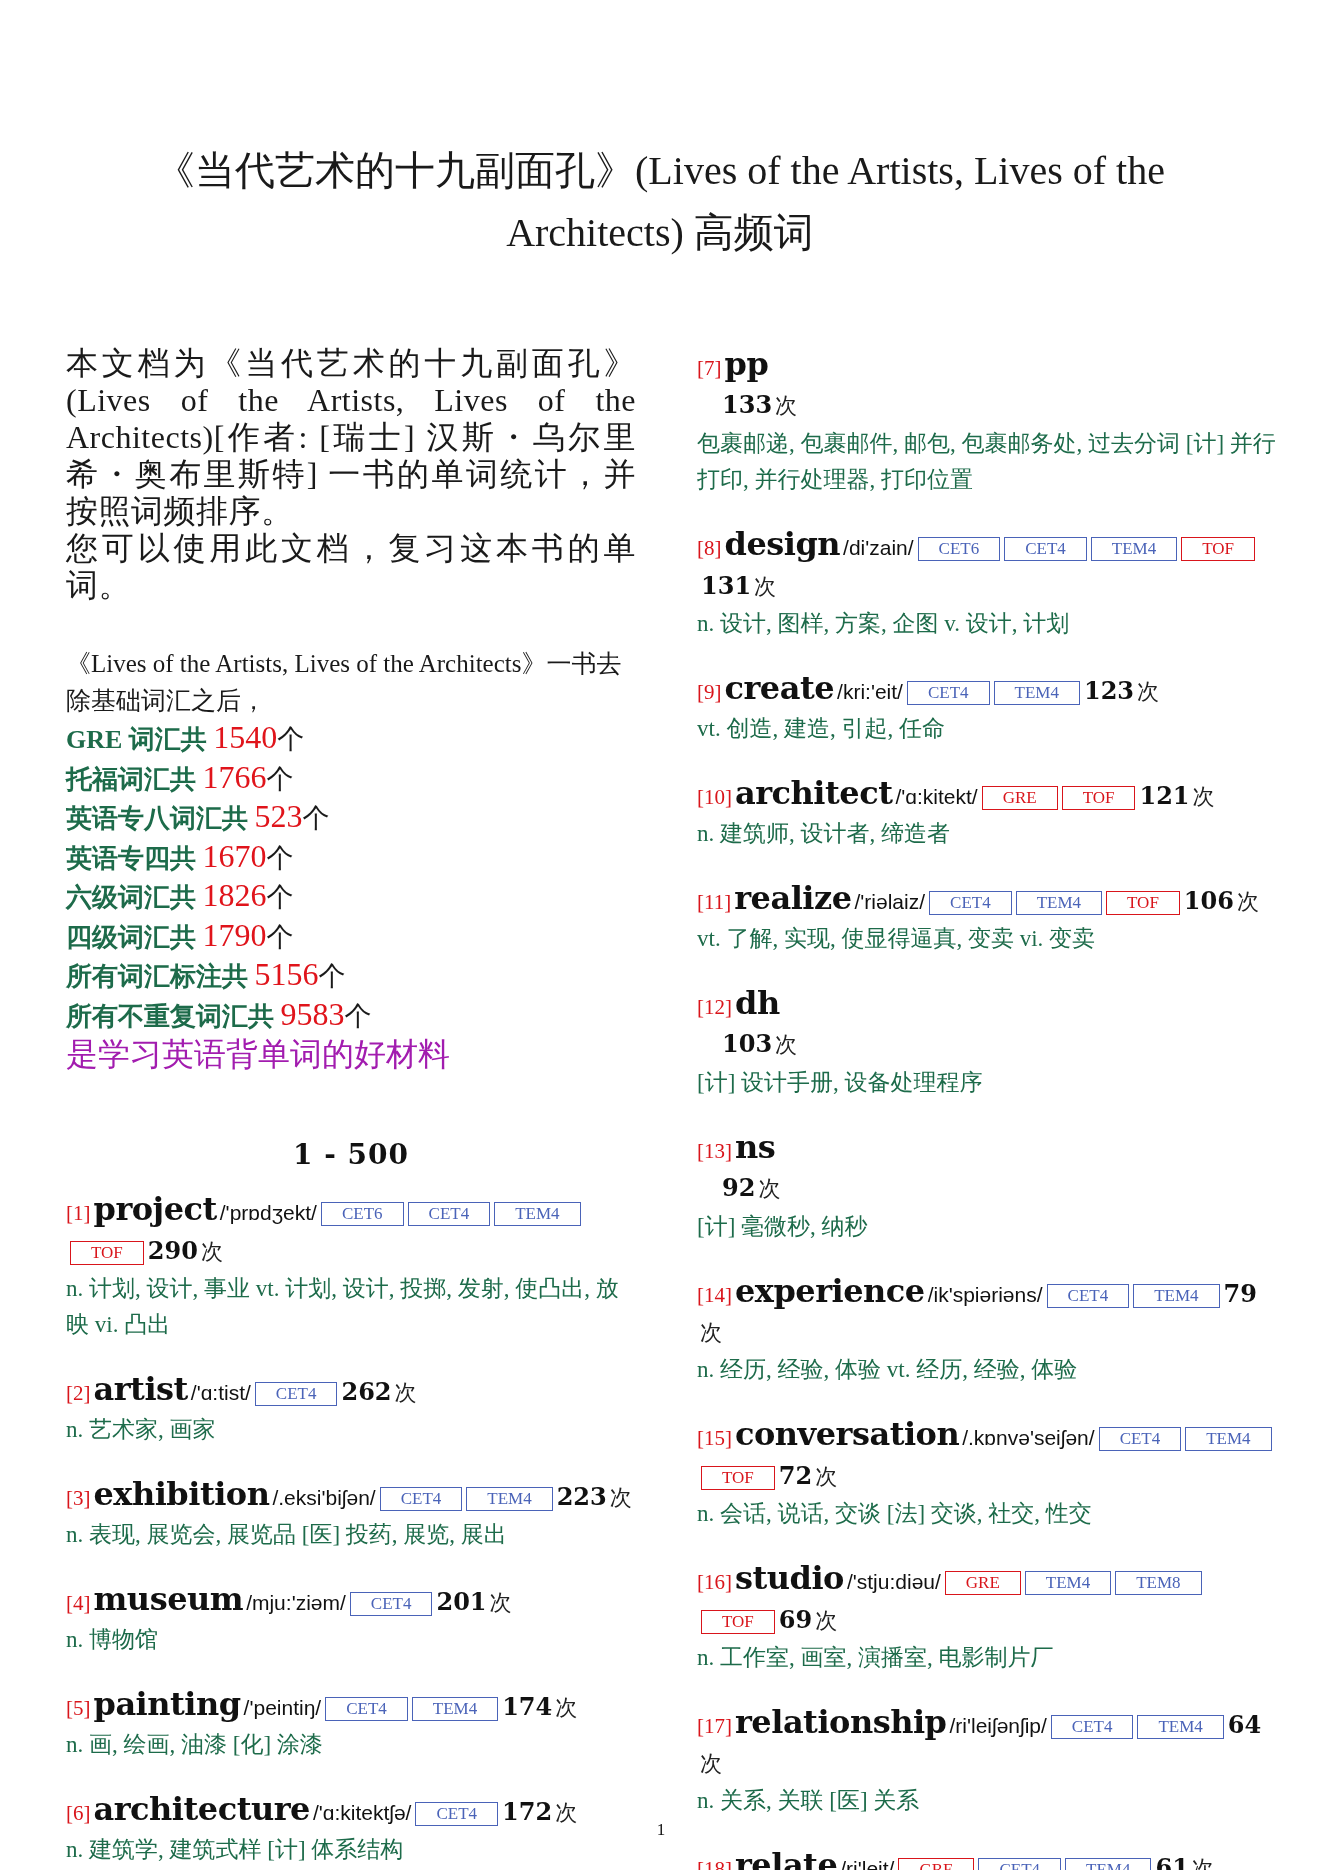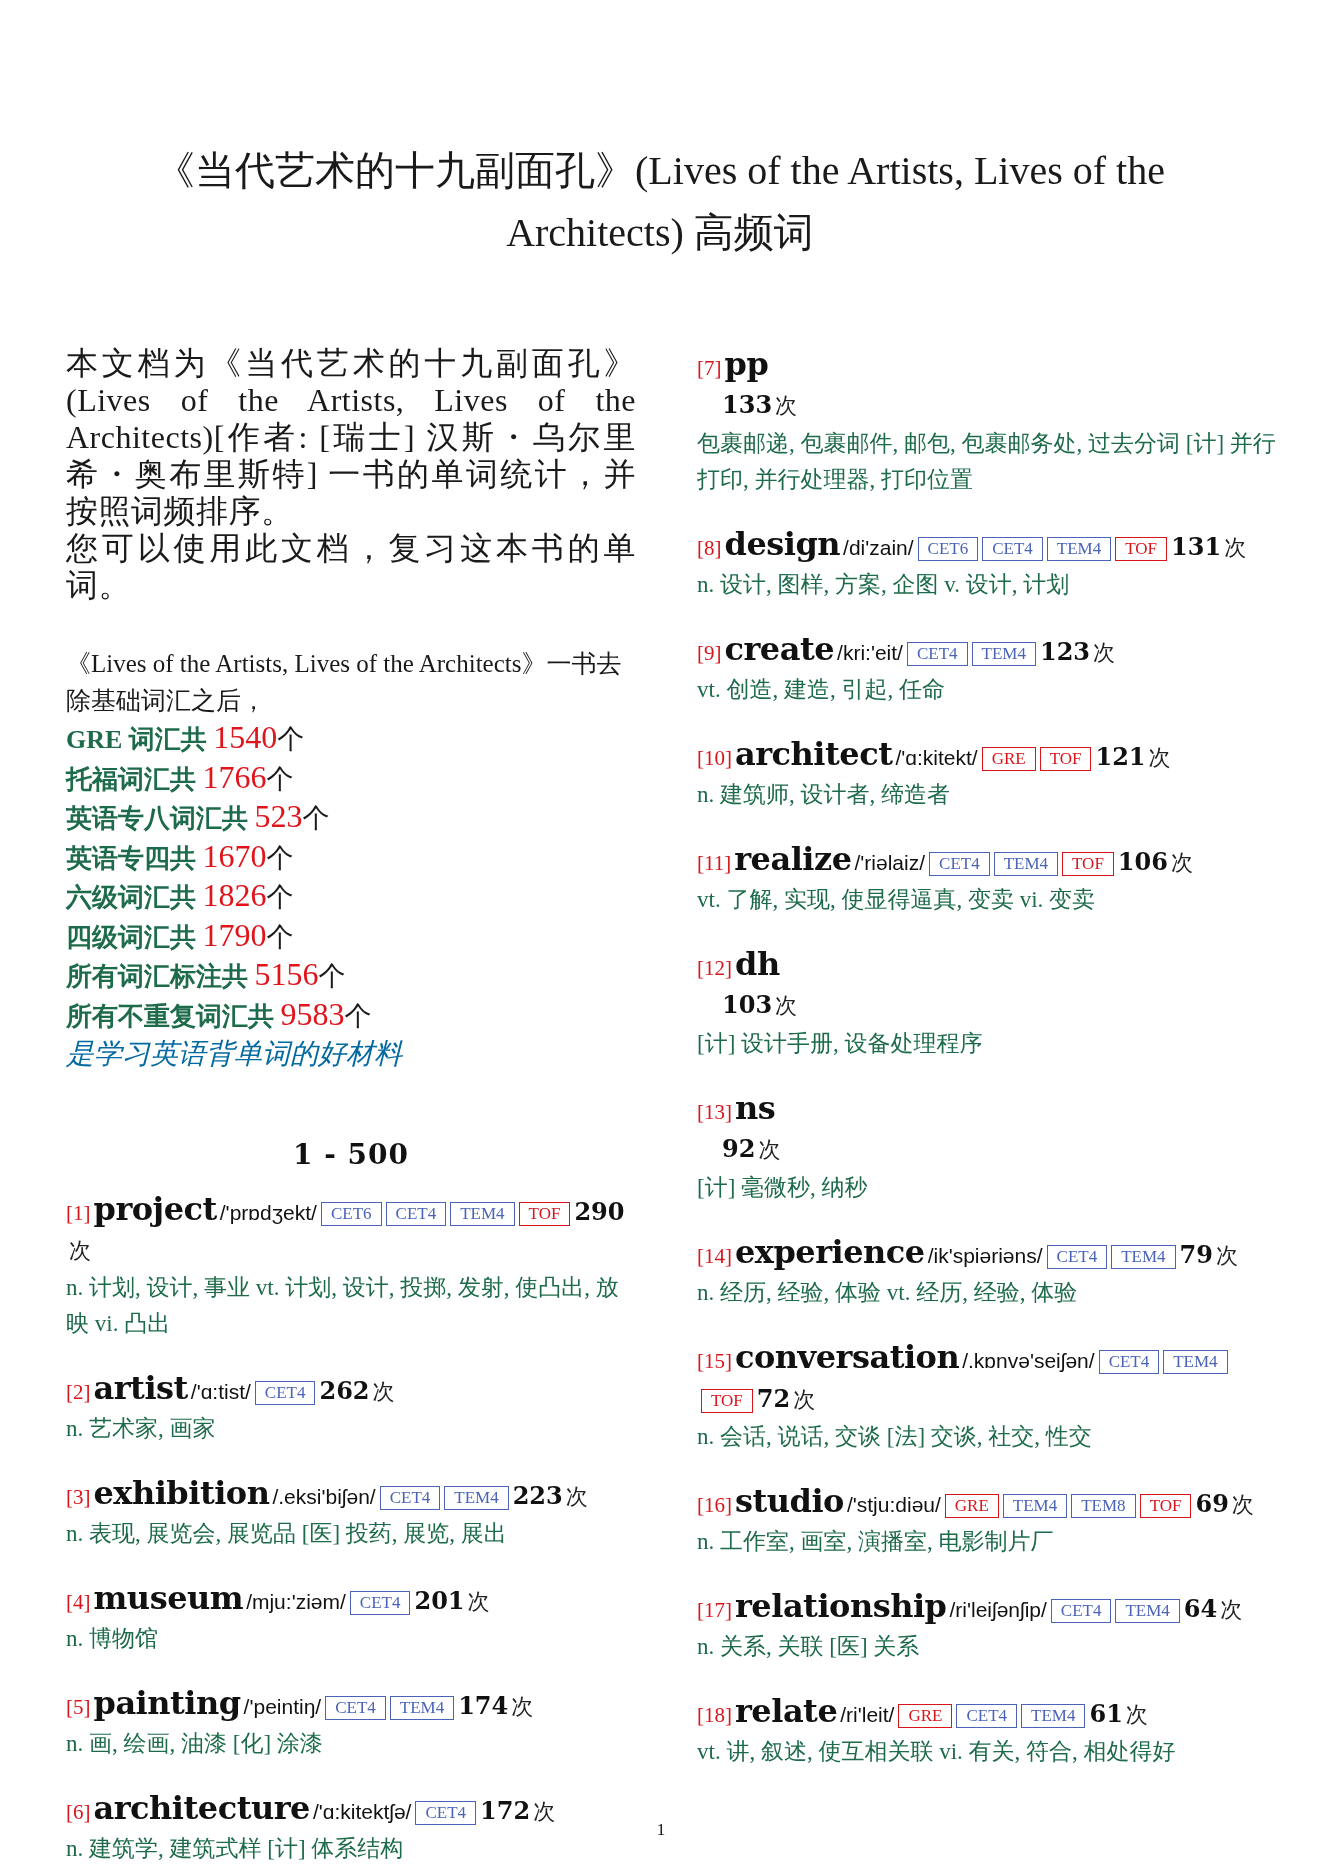--- a/index.html
+++ b/index.html
@@ -18,34 +18,34 @@
     font-family: "Liberation Serif", "DejaVu Serif", serif;
     font-size: 32px; line-height: 37px; color: #1a1a1a;
     text-align: justify; letter-spacing: 0.5px;
   }
   .stats { margin-top: 42px; font-family: "Liberation Serif", serif; font-size: 25px; line-height: 36.5px; }
   .stats .lead { color: #1a1a1a; }
   .stat-row { white-space: nowrap; }
   .stat-label { color: #1d6b4a; font-weight: bold; font-size: 26px; }
   .stat-num { color: #e0141b; font-size: 32px; }
   .stat-unit { color: #1a1a1a; font-size: 27px; }
-  .stats .closing { font-size: 28px; color: #0369a1; line-height: 38px; font-style: italic; }
+  .stats .closing { font-size: 32px; color: #a21caf; line-height: 38px; }
   .range-heading {
     text-align: center; font-weight: bold; font-size: 28px; margin-top: 65px;
     font-family: "DejaVu Serif", serif; color: #111; letter-spacing: 1px;
   }
   .entry { margin-bottom: 27px; }
   .left .entries { margin-top: 19px; }
   .head { font-size: 22px; line-height: 38px; }
   .idx { color: #d9151b; font-family: "Liberation Serif", serif; font-size: 21px; margin-right: 3px; }
   .word { font-weight: bold; font-size: 32px; font-family: "DejaVu Serif", serif; color: #111; letter-spacing: -0.5px; }
   .ipa { font-family: "Liberation Sans", "DejaVu Sans", sans-serif; font-size: 21px; color: #111; margin-left: 3px; }
   .tag {
     display: inline-block; font-family: "Liberation Serif", serif; font-size: 17px;
-    line-height: 22px; padding: 0 9px; margin-left: 4px; border: 1.5px solid #4a63b8; color: #4a63b8;
+    line-height: 22px; padding: 0 20px; margin-left: 4px; border: 1.5px solid #4a63b8; color: #4a63b8;
     vertical-align: 1px;
   }
   .tag.red { border-color: #d9151b; color: #d9151b; }
   .count { font-weight: bold; font-size: 24px; font-family: "DejaVu Serif", serif; margin-left: 4px; color: #111; }
   .times { font-family: "Liberation Serif", serif; font-size: 22px; color: #222; margin-left: 3px; }
   .def { font-family: "Liberation Serif", "DejaVu Serif", serif; font-size: 23px; line-height: 36px; color: #1d6b4a; }
   .countline { line-height: 36px; margin-left: 21px; }
   .page-num { position: absolute; left: 0; width: 1322px; top: 1820px; text-align: center; font-size: 17px; font-family: "Liberation Serif", serif; }
 </style>
 </head>

